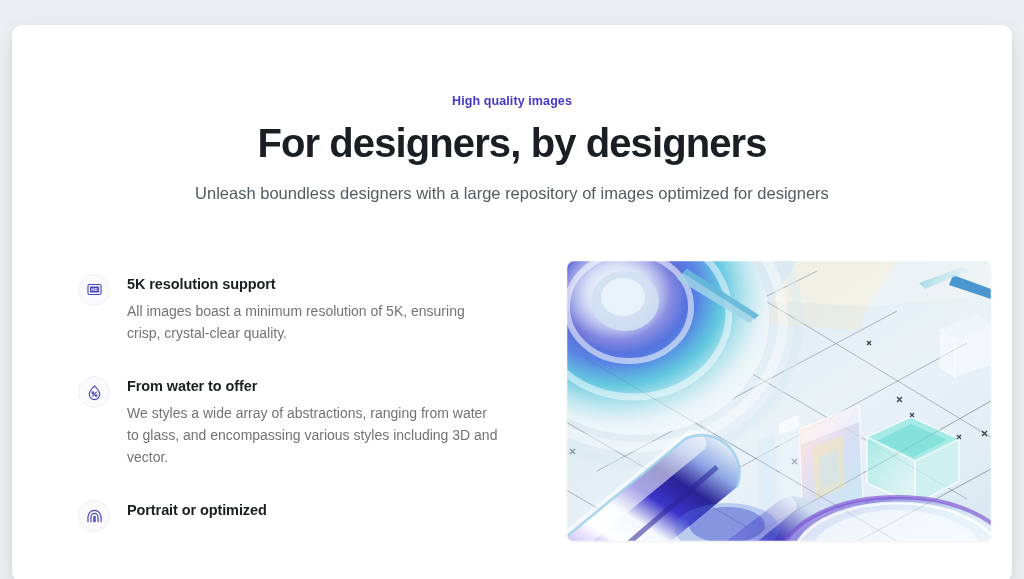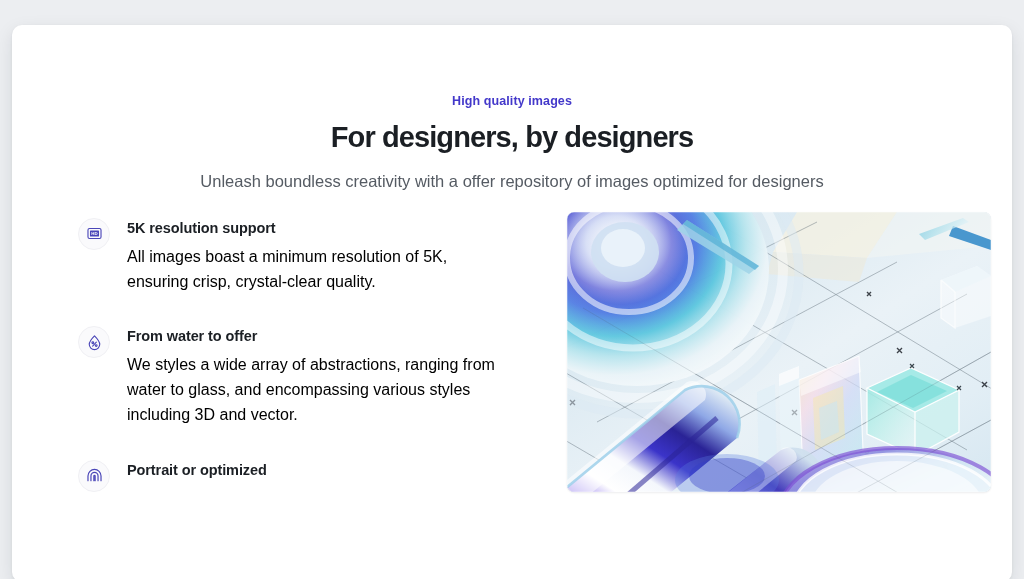--- a/index.html
+++ b/index.html
@@ -38,41 +38,41 @@
   .eyebrow {
     font-size: 12.5px;
     font-weight: bold;
     letter-spacing: 0.1px;
     color: #4338ca;
     line-height: 1.3;
   }
 
   .hero-title {
     margin-top: 12px;
-    font-size: 29px;
+    font-size: 40px;
     font-weight: bold;
     letter-spacing: -0.9px;
     color: #1b1f24;
     line-height: 1.12;
   }
 
   .hero-subtitle {
     margin-top: 16px;
     font-size: 16.5px;
     font-weight: normal;
     color: #555b63;
     line-height: 1.4;
   }
 
   
   .content-row {
     display: flex;
-    align-items: flex-end;
+    align-items: center;
     padding: 0 54px 0 66px;
-    margin-top: 19px;
+    margin-top: 56px;
     gap: 44px;
   }
 
   .feature-col {
     width: 445px;
     flex: 0 0 445px;
     padding-top: 3px;
   }
 
   .feature-item {
@@ -101,22 +101,22 @@
   .feature-title {
     font-size: 14.5px;
     font-weight: bold;
     color: #1b1f24;
     letter-spacing: -0.1px;
     line-height: 1.25;
   }
 
   .feature-desc {
     margin-top: 8px;
-    font-size: 16px;
-    color: #000000;
+    font-size: 14px;
+    color: #737373;
     line-height: 1.55;
     max-width: 372px;
   }
 
   
   .media-col {
     flex: 1 1 auto;
     display: flex;
     justify-content: flex-end;
     padding-top: 0px;
@@ -135,21 +135,21 @@
   .media-frame svg { display: block; width: 100%; height: 100%; }
 </style>
 </head>
 <body>
 
 <div class="page-card">
 
   <div class="hero-header">
     <div class="eyebrow">High quality images</div>
     <h1 class="hero-title">For designers, by designers</h1>
-    <p class="hero-subtitle">Unleash boundless creativity with a offer repository of images optimized for designers</p>
+    <p class="hero-subtitle">Unleash boundless designers with a large repository of images optimized for designers</p>
   </div>
 
   <div class="content-row">
 
     <div class="feature-col">
 
       <div class="feature-item">
         <span class="feature-icon-wrap">
           <svg width="17" height="17" viewBox="0 0 24 24" fill="none" stroke="#4a46b8" stroke-width="1.6">
             <rect x="2.8" y="5" width="18.4" height="14" rx="2.2"></rect>

